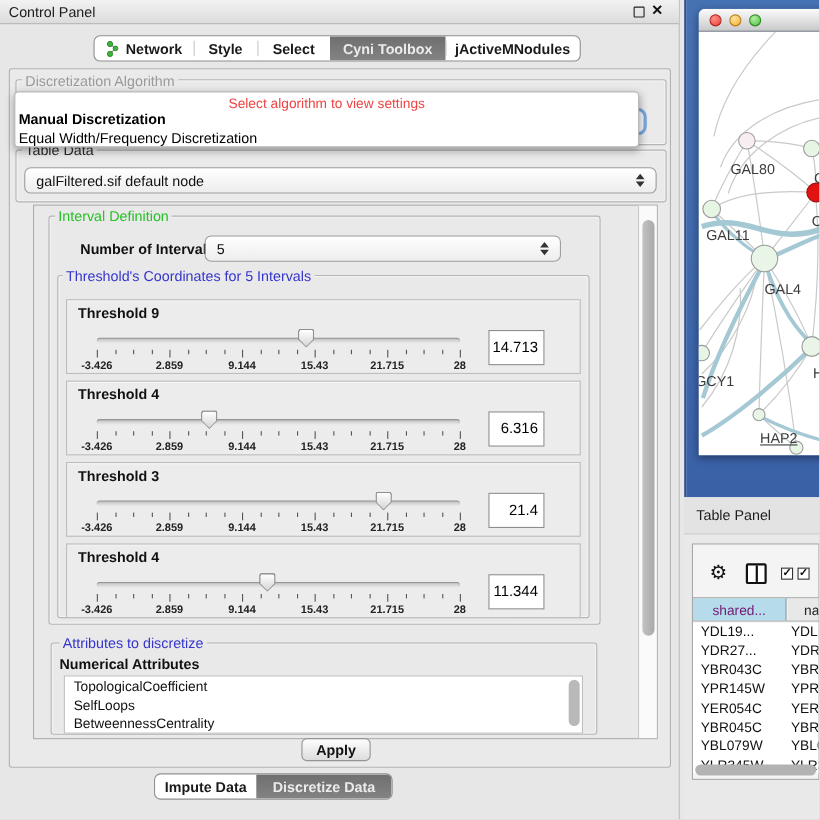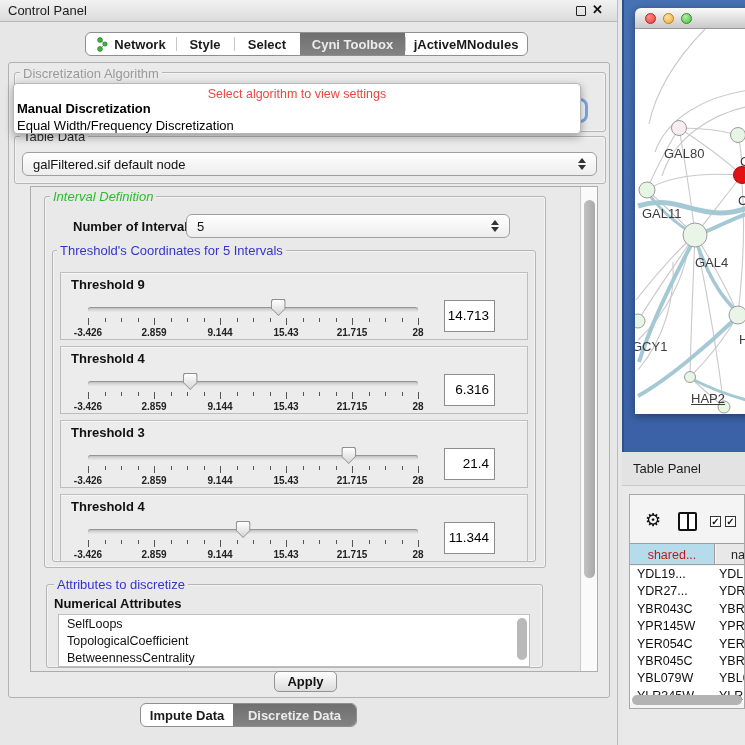--- a/index.html
+++ b/index.html
@@ -85,21 +85,21 @@
 
   .tp-bar{position:absolute;left:622px;top:452px;width:123px;height:34px;background:#e3e3e3;border-bottom:1px solid #c6c6c6;}
   .tp-bar span{position:absolute;left:11px;top:9px;font-size:13px;color:#1c1c1c;}
   .tp-body{position:absolute;left:622px;top:486px;width:123px;height:259px;background:#e9e9e9;}
   .tp-inner{position:absolute;left:7px;top:8px;width:116px;height:215px;border:1px solid #a8a8a8;background:#f4f4f4;overflow:hidden;}
   .gear{position:absolute;left:15px;top:16px;font-size:18px;color:#111;line-height:18px;}
   .cols-icon{position:absolute;left:48px;top:17px;width:19px;height:19px;border:2.5px solid #111;border-radius:2px;background:#fff;}
   .cols-icon::after{content:"";position:absolute;left:6.5px;top:0;bottom:0;width:2.5px;background:#111;}
   .cbx{position:absolute;top:21px;width:11px;height:11px;border:1.5px solid #333;background:#fff;font-size:10px;line-height:10px;text-align:center;color:#111;font-weight:bold;}
   .tbl-header{position:absolute;left:0;top:48px;width:200px;height:22px;border-top:1px solid #9d9d9d;border-bottom:1px solid #9d9d9d;}
-  .th1{position:absolute;left:0;top:0;width:85px;height:100%;background:#b6dbea;border-right:1px solid #9d9d9d;font-size:12.5px;color:#b91c1c;text-align:center;padding-top:4px;}
+  .th1{position:absolute;left:0;top:0;width:85px;height:100%;background:#b6dbea;border-right:1px solid #9d9d9d;font-size:12.5px;color:#701a75;text-align:center;padding-top:4px;}
   .th2{position:absolute;left:86px;top:0;width:114px;height:100%;background:#e8e8e8;font-size:12.5px;color:#222;padding:4px 0 0 15px;}
   .tbl-rows{position:absolute;left:0;top:71px;width:200px;background:#fff;height:137px;}
   .trow{position:relative;height:17.4px;font-size:12.5px;color:#101010;}
   .trow .c1{position:absolute;left:7px;top:1px;white-space:nowrap;}
   .trow .c2{position:absolute;left:89px;top:1px;white-space:nowrap;}
   .hscroll{position:absolute;left:2px;top:200px;width:110px;height:10px;border-radius:5px;background:#b3b3b3;}
 </style>
 </head>
 <body>
 
@@ -159,21 +159,21 @@
           <i class="dn"></i>
         </span>
     </div>
 
     <div class="scroll-area"></div>
     <div class="vscroll" style="left:580px;top:187px;height:484px;">
       <div class="vthumb" style="top:13px;height:378px;"></div>
     </div>
 
     <div class="groupbox" style="left:44px;top:196px;width:502px;height:372px;background:#e9e9e9;"></div>
-    <div class="grouptitle gt-green" style="left:50px;top:190px;background:#e9e9e9;font-style:italic;">Interval Definition</div>
+    <div class="grouptitle gt-green" style="left:50px;top:190px;background:#e9e9e9;">Interval Definition</div>
 
     <div style="position:absolute;left:73px;top:219px;font-size:13px;font-weight:bold;color:#111;">Number of Intervals</div>
     <div class="combo" style="left:186px;top:214px;width:324px;">
       <span>5</span>
       <span class="stepper">
           <i class="up"></i>
           <i class="dn"></i>
         </span>
     </div>
 
@@ -337,22 +337,22 @@
         <b class="tl4">21.715</b>
         <b class="tl5">28</b>
       </div>
       <div class="valuebox">11.344</div>
     </div>
 
     <div class="groupbox" style="left:46px;top:584px;width:497px;height:84px;background:#e9e9e9;"></div>
     <div class="grouptitle gt-blue" style="left:54px;top:578px;background:#e9e9e9;">Attributes to discretize</div>
     <div style="position:absolute;left:54px;top:596px;font-size:13px;font-weight:bold;color:#111;">Numerical Attributes</div>
     <div class="attr-list">
+      <div class="row">TopologicalCoefficient</div>
       <div class="row">SelfLoops</div>
-      <div class="row">TopologicalCoefficient</div>
       <div class="row">BetweennessCentrality</div>
       <div class="list-thumb"></div>
     </div>
 
     <div class="apply-btn">Apply</div>
 
     <div class="tabset" style="left:140px;top:703px;">
       <div class="seg" style="width:92px;align-items:center;">
           <span>Impute Data</span>
         </div>

